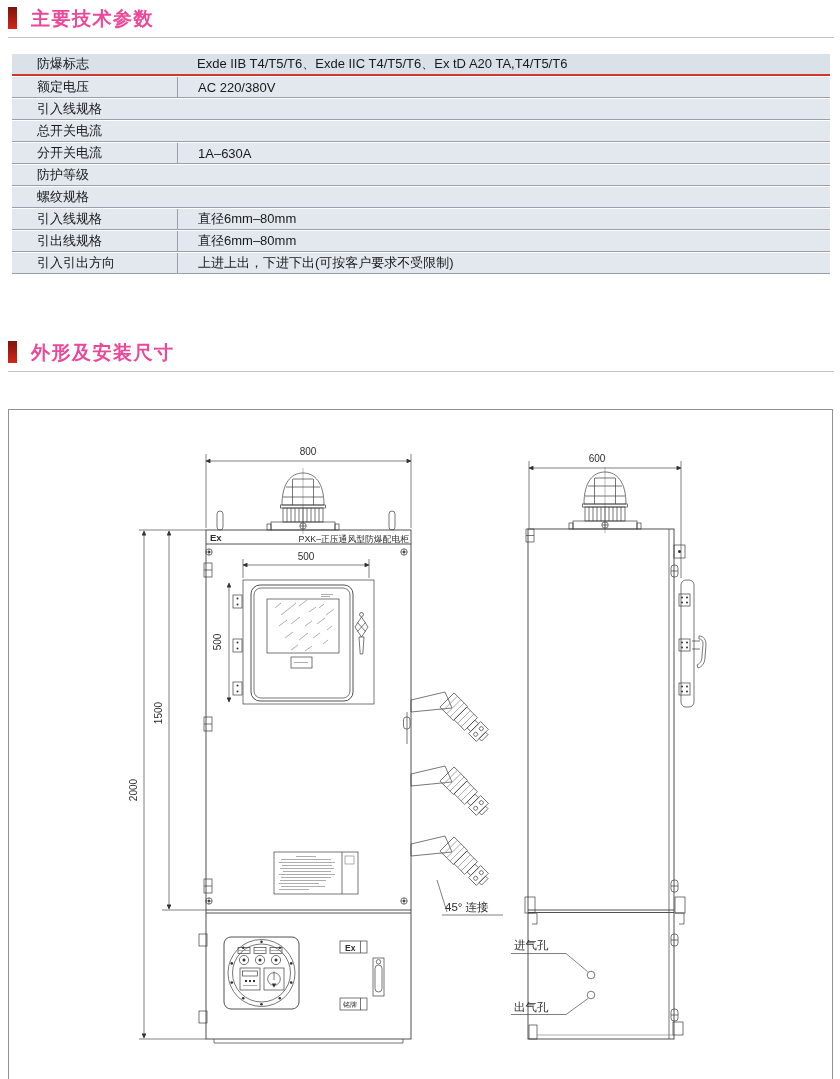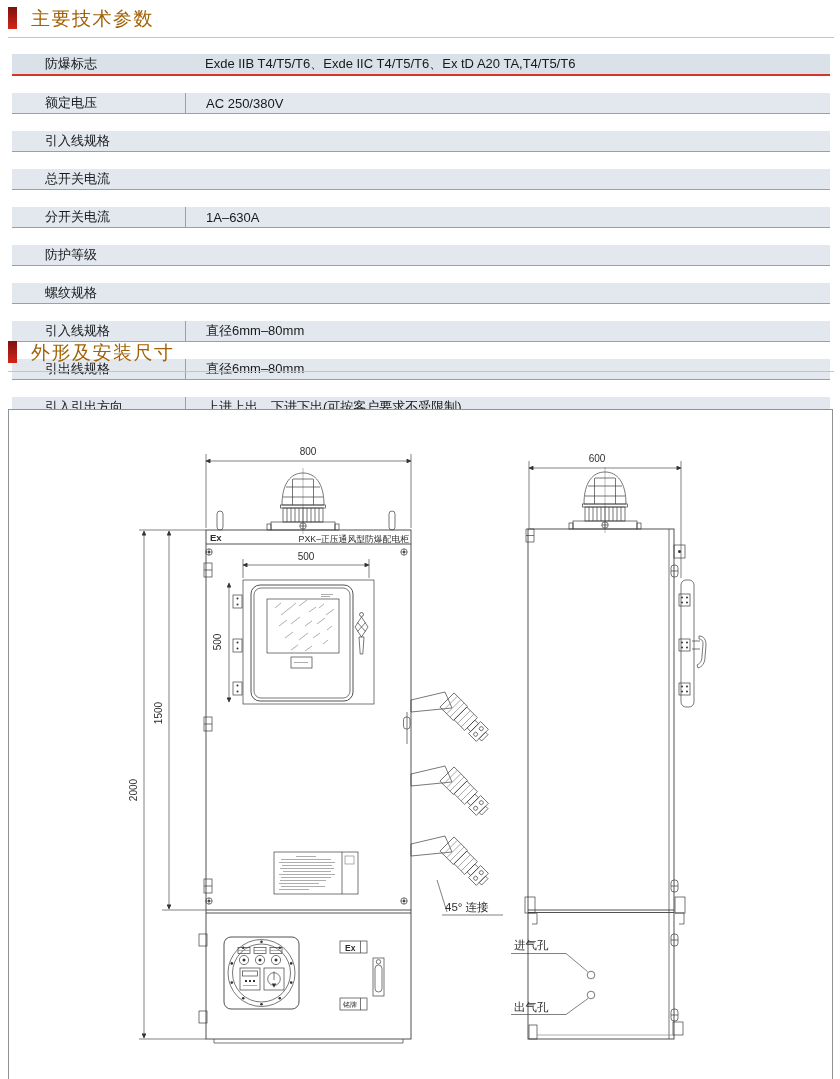--- a/index.html
+++ b/index.html
@@ -4,25 +4,25 @@
 <style>
   html,body { margin:0; padding:0; background:#ffffff; }
   body { width:840px; height:1079px; font-family:"Liberation Sans", sans-serif; }
   .page { position:relative; width:840px; height:1079px; background:#fff; overflow:hidden; }
 
   
   .section { position:absolute; left:8px; width:826px; border-bottom:1px solid #c2c5c7; padding-bottom:5px; }
   .sec1 { top:6px; }
   .sec2 { top:340px; }
   .sec-bar { display:inline-block; width:9px; height:22px; background:linear-gradient(#7e120d,#d32619); vertical-align:-4px; margin-right:14px; }
-  .sec-title { font-size:19px; font-weight:normal; color:#a16207; letter-spacing:1.5px; }
+  .sec-title { font-size:19px; font-weight:bold; color:#ec4899; letter-spacing:1.5px; }
 
   
   .params-table { position:absolute; top:54px; left:12px; width:818px; }
-  .t-row { display:flex; align-items:stretch; height:20px; background:#e2e8ee; border-bottom:1px solid #98a1a9; margin-bottom:17px; font-size:13px; color:#17191b;padding-left:8px; }
+  .t-row { display:flex; align-items:stretch; height:20px; background:#e2e8ee; border-bottom:1px solid #98a1a9; margin-bottom:1px; font-size:13px; color:#17191b; }
   .t-row.first { background:#dae1e8; border-bottom:2px solid #d6352a; }
   .t-label { width:140px; flex:none; padding-left:25px; display:flex; align-items:center; }
   .t-value { flex:1; padding-left:20px; border-left:1px solid #98a1a9; display:flex; align-items:center; }
   .t-row.first .t-value { border-left:none; }
 
   
   .draw-box { position:absolute; top:393px; left:8px; width:823px; height:672px; border:1px solid #8f9396; background:#fff;margin-top:16px; }
   svg { display:block; }
   svg text { font-family:"Liberation Sans", sans-serif; fill:#2e2e2e; }
   .ln  { stroke:#3e3e3e; stroke-width:0.9; fill:none; }
@@ -41,21 +41,21 @@
     <span class="sec-bar"></span><span class="sec-title">主要技术参数</span>
   </div>
 
   <div class="params-table">
     <div class="t-row first">
       <span class="t-label">防爆标志</span>
       <span class="t-value">Exde IIB T4/T5/T6、Exde IIC T4/T5/T6、Ex tD  A20 TA,T4/T5/T6</span>
     </div>
     <div class="t-row">
       <span class="t-label">额定电压</span>
-      <span class="t-value">AC 250/380V</span>
+      <span class="t-value">AC 220/380V</span>
     </div>
     <div class="t-row">
       <span class="t-label">引入线规格</span>
     </div>
     <div class="t-row">
       <span class="t-label">总开关电流</span>
     </div>
     <div class="t-row">
       <span class="t-label">分开关电流</span>
       <span class="t-value">1A–630A</span>

